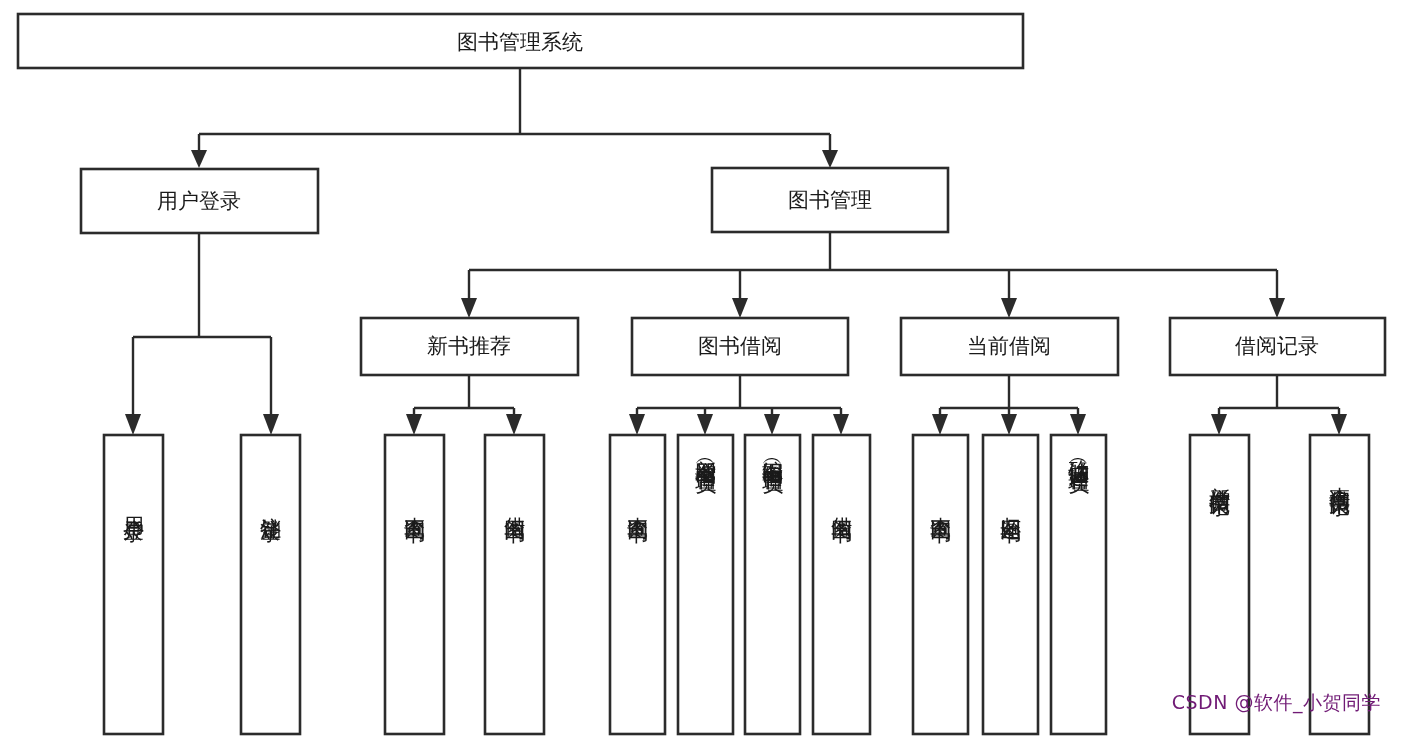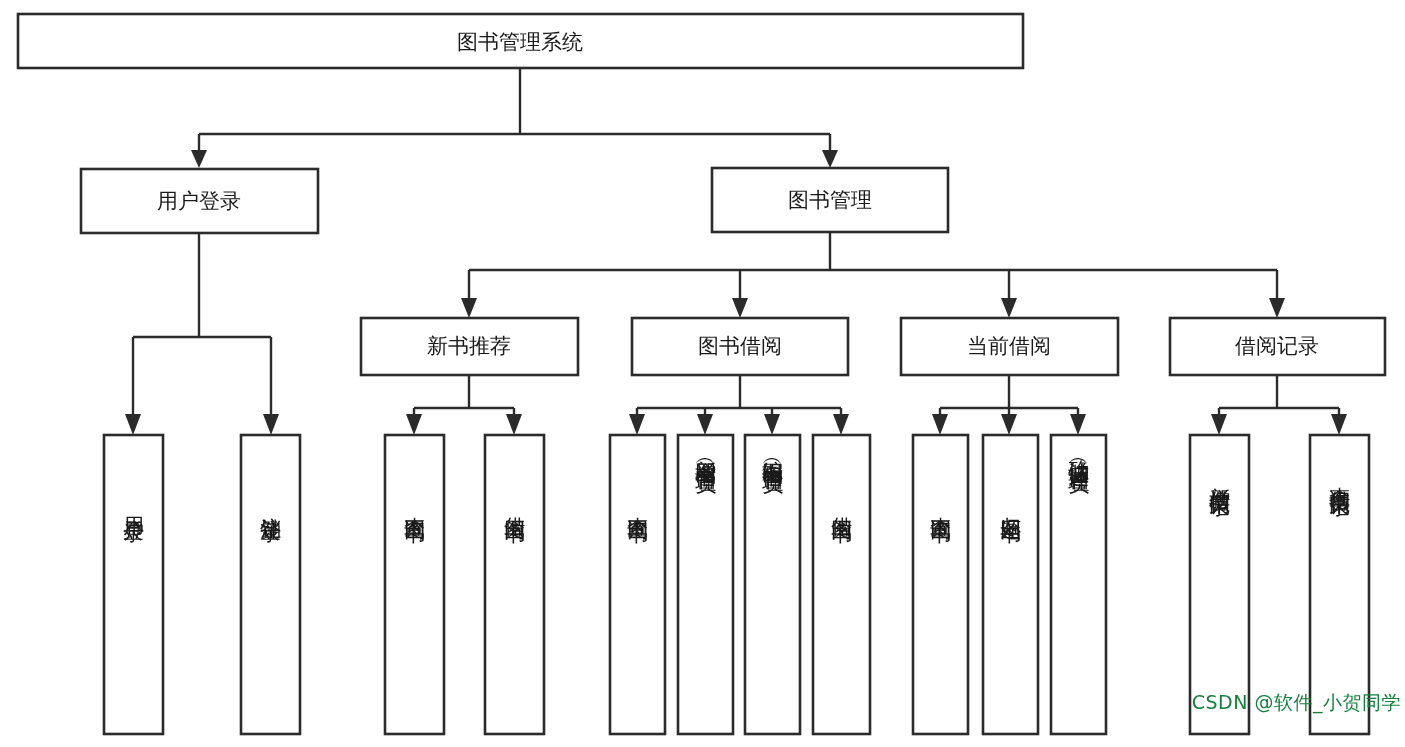--- a/index.html
+++ b/index.html
@@ -65,25 +65,25 @@
     font-size: 21px;
     line-height: 1.08;
     color: #1a1a1a;
     writing-mode: vertical-rl;
     text-orientation: upright;
     letter-spacing: 2px;
     white-space: nowrap;
   }
   .watermark {
     position: absolute;
-    right: 4px;
+    right: 24px;
     bottom: 6px;
     font-family: "DejaVu Sans", "Liberation Sans", sans-serif;
     font-size: 19px;
-    color: #15803d;
+    color: #701a75;
     letter-spacing: 0.5px;
     white-space: nowrap;
   }
 </style>
 </head>
 <body>
 
 <div id="diagram-root">
 
   <svg class="diagram" viewBox="0 0 1405 747">

